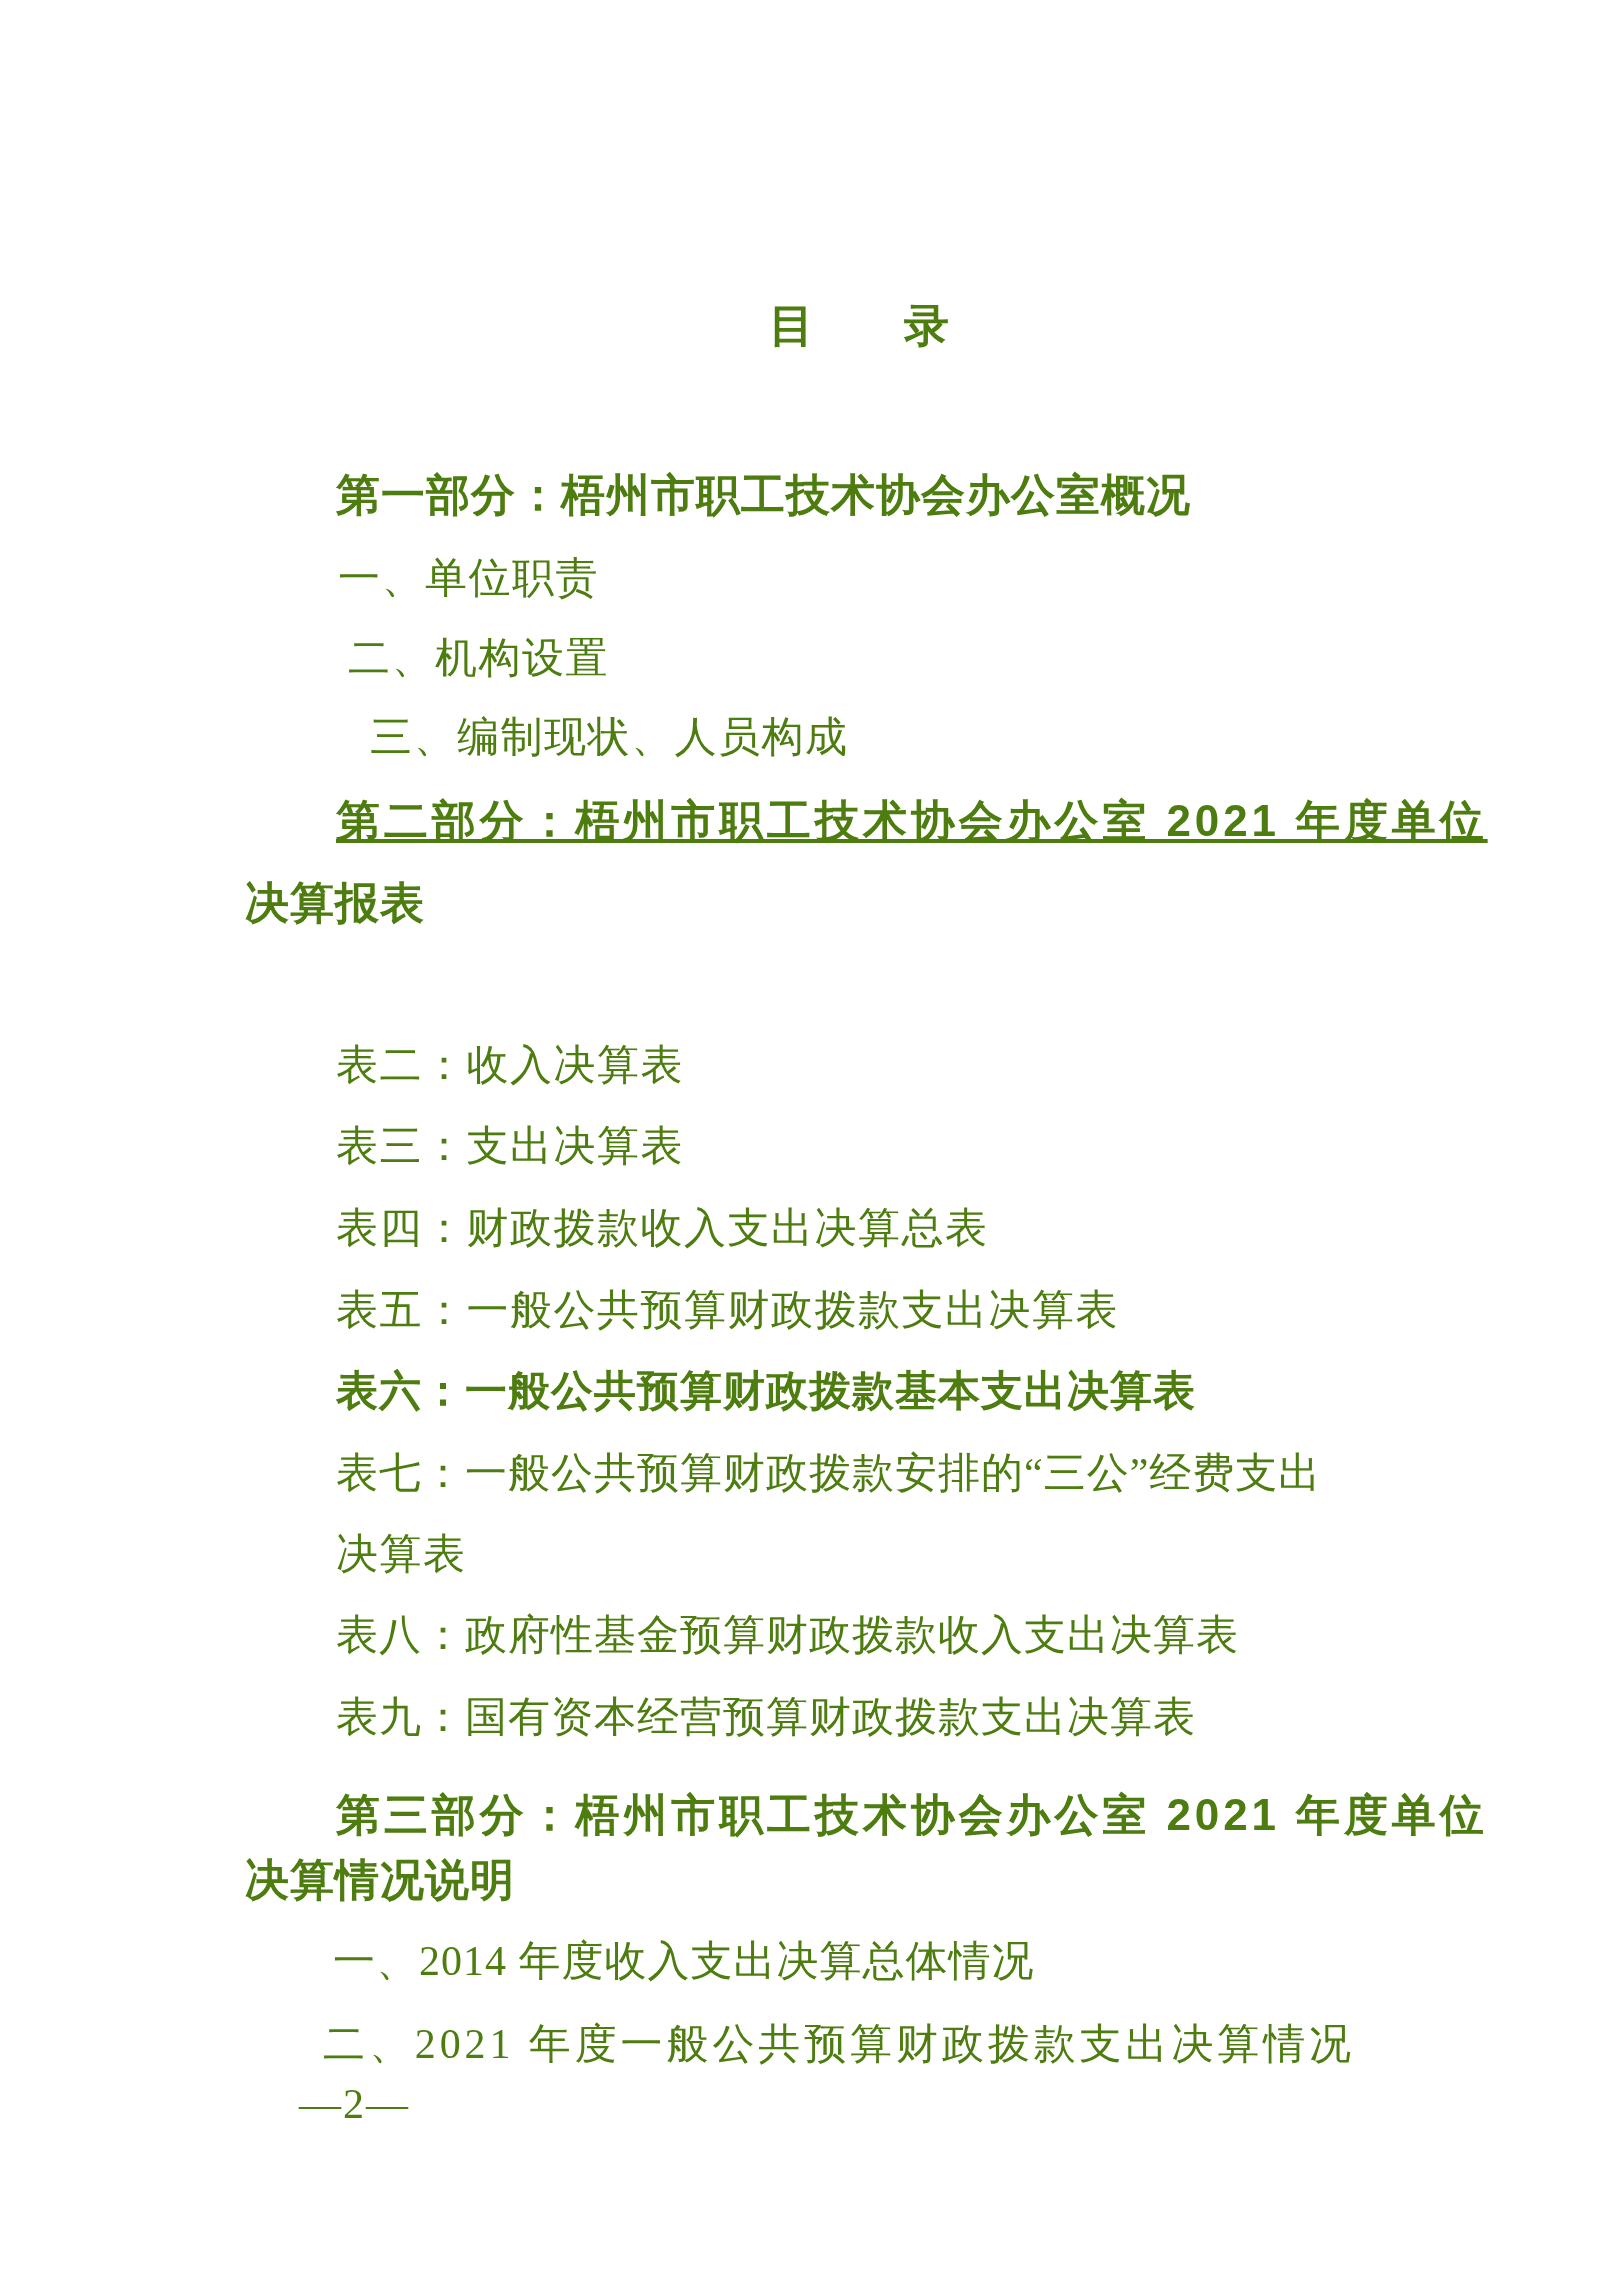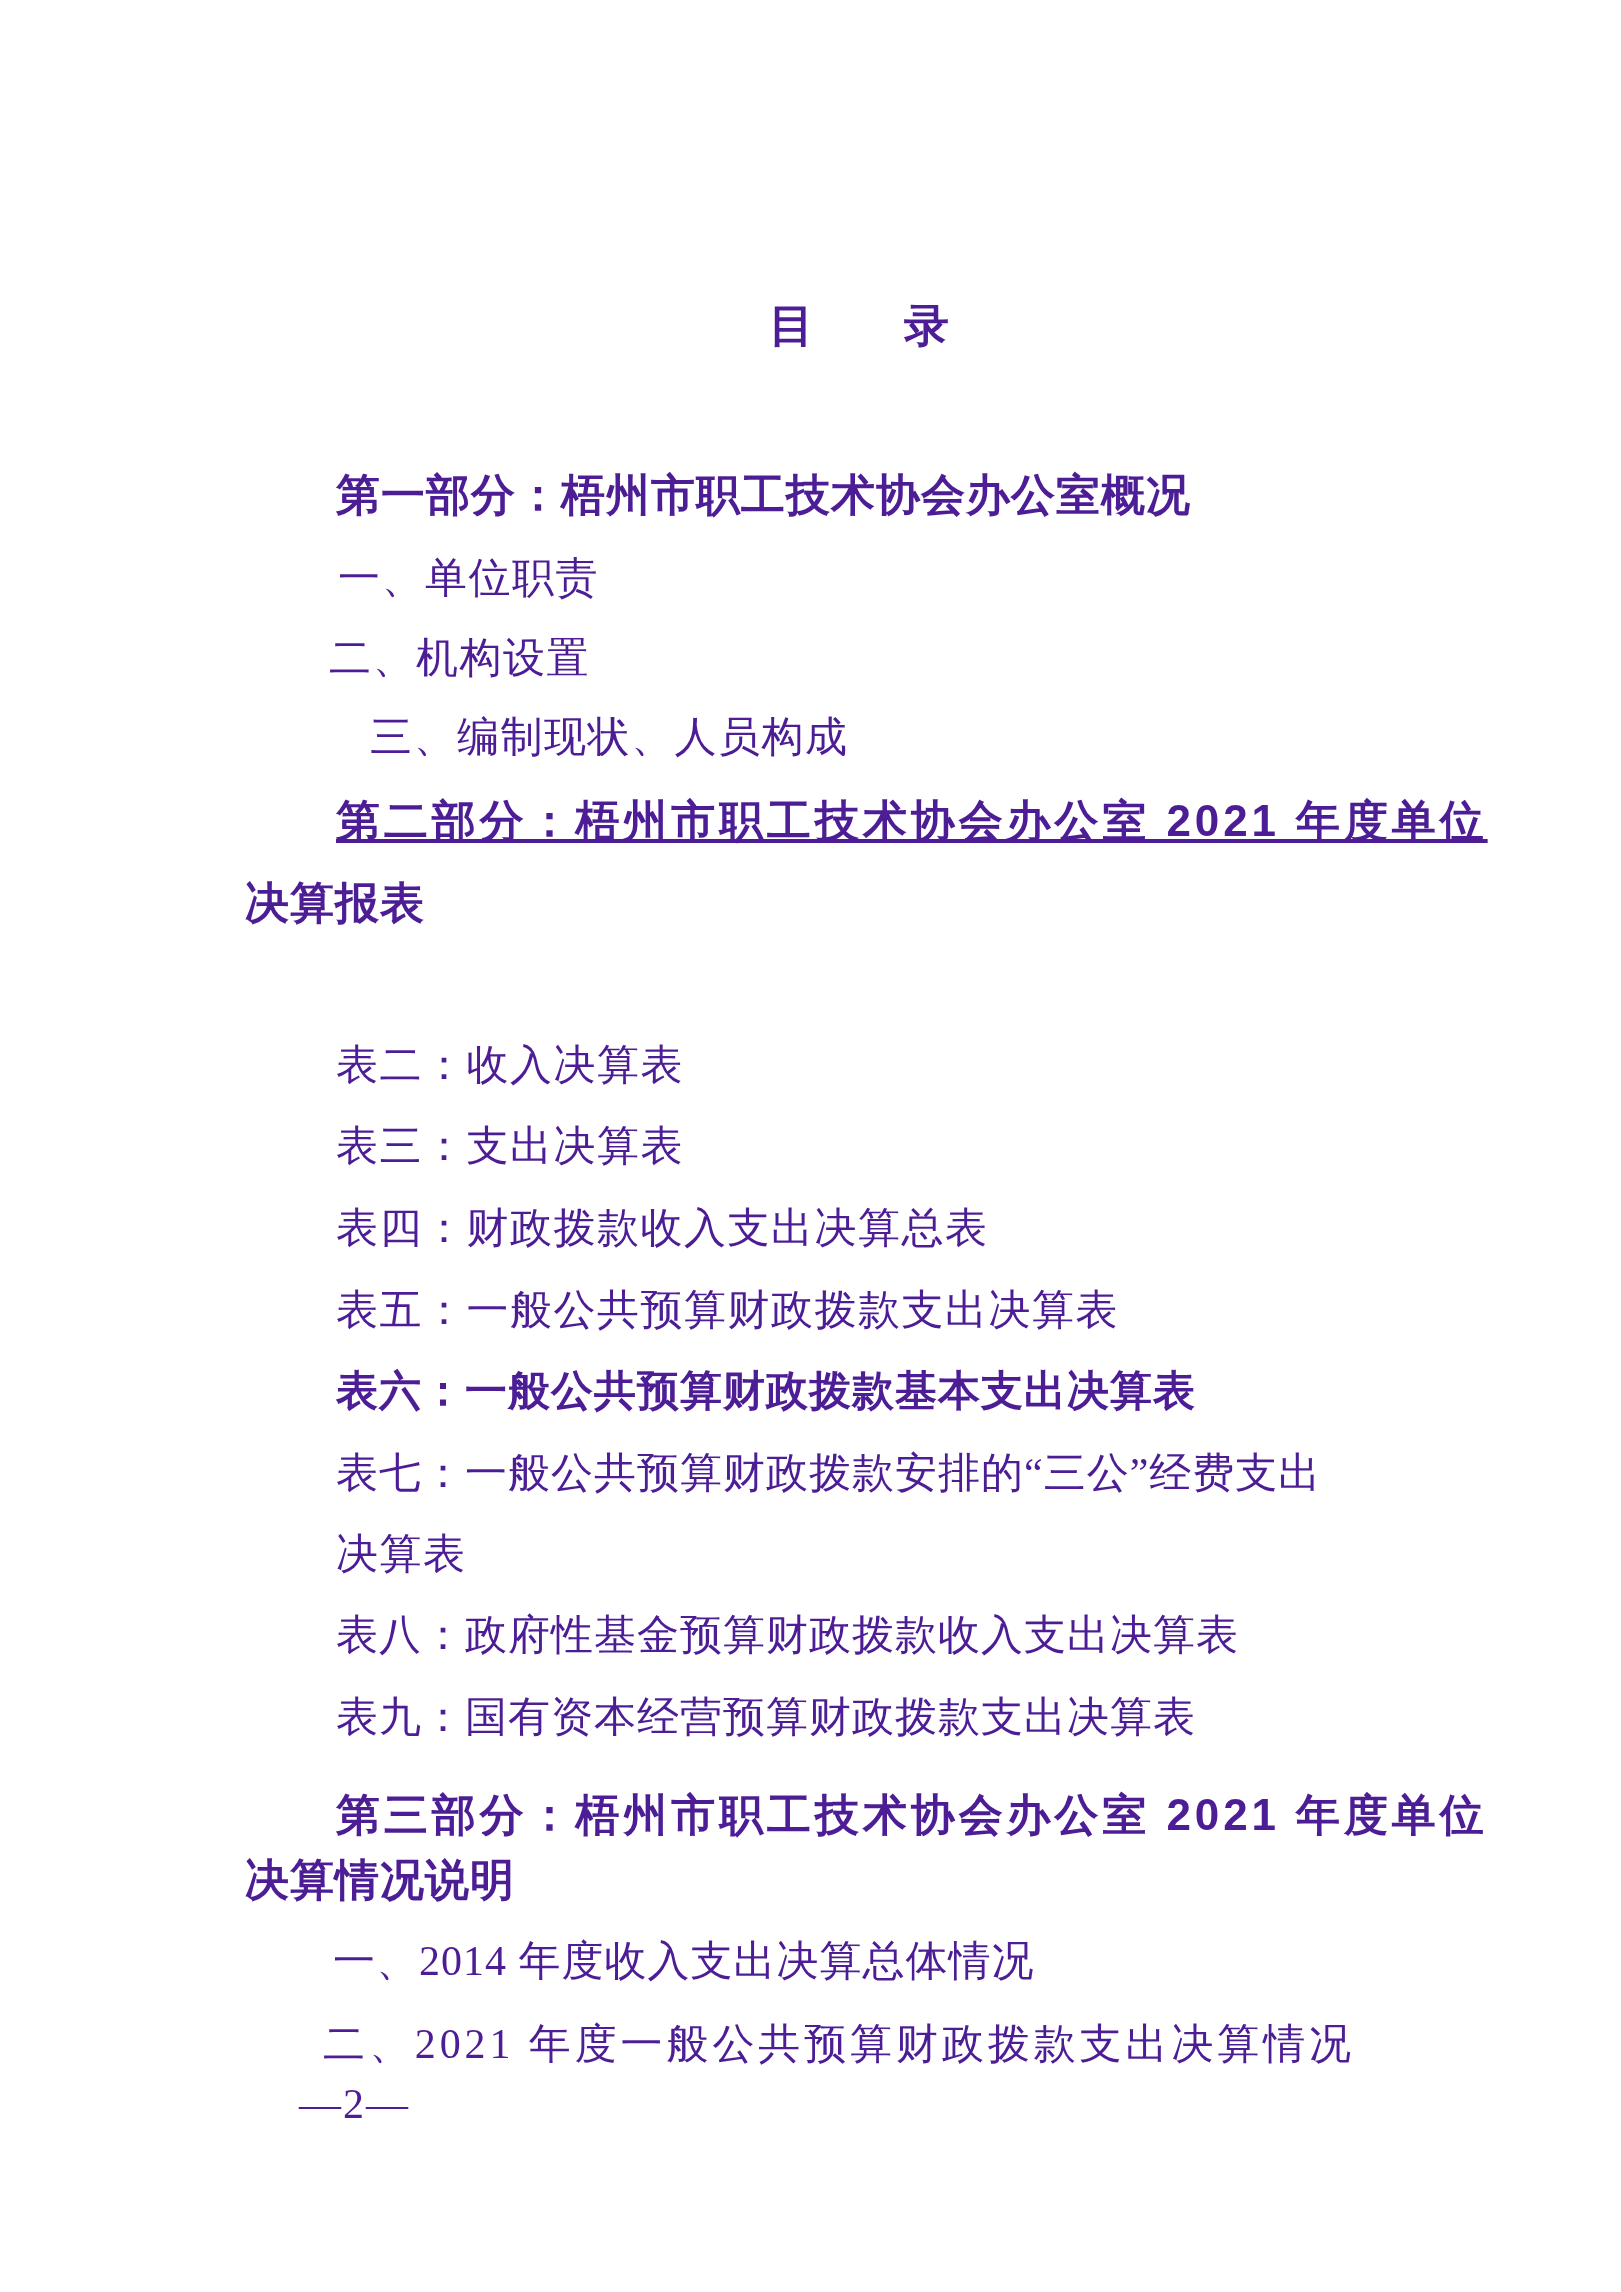--- a/index.html
+++ b/index.html
@@ -9,21 +9,21 @@
     width: 1621px;
     height: 2293px;
     background: #ffffff;
     color: #000000;
     overflow: hidden;
   }
   .line {
     position: absolute;
     line-height: 1;
     white-space: pre;
-    color: #4c1d95;
+    color: #4d7c0f;
   }
   
   .h {
     font-family: "Liberation Sans", sans-serif;
     font-weight: bold;
     font-size: 44px;
     letter-spacing: 1px;
   }
   .h-wide { letter-spacing: 3.9px; }
   .title {
@@ -50,21 +50,21 @@
 </head>
 <body>
 
 <div class="page">
 
   <div class="line title" style="left:769px; top:303px;">目　　录</div>
 
   <div class="line h" style="left:336px; top:473px;">第一部分：梧州市职工技术协会办公室概况</div>
 
   <div class="line b" style="left:338px; top:557px;">一、单位职责</div>
-  <div class="line b" style="left:329px; top:637px;text-align:center;">二、机构设置</div>
+  <div class="line b" style="left:348px; top:637px;text-align:center;">二、机构设置</div>
   <div class="line b" style="left:338px; top:716px;margin-left:32px;">三、编制现状、人员构成</div>
 
   <div class="line h h-wide" style="left:336px; top:799px;text-decoration:underline;">第二部分：梧州市职工技术协会办公室 2021 年度单位</div>
   <div class="line h" style="left:245px; top:881px;">决算报表</div>
 
   <div class="line b" style="left:336px; top:1044px;">表二：收入决算表</div>
   <div class="line b" style="left:336px; top:1125px;">表三：支出决算表</div>
   <div class="line b" style="left:336px; top:1207px;">表四：财政拨款收入支出决算总表</div>
   <div class="line b" style="left:336px; top:1289px;">表五：一般公共预算财政拨款支出决算表</div>
   <div class="line b b-tight" style="left:336px; top:1370px;font-weight:bold;">表六：一般公共预算财政拨款基本支出决算表</div>

